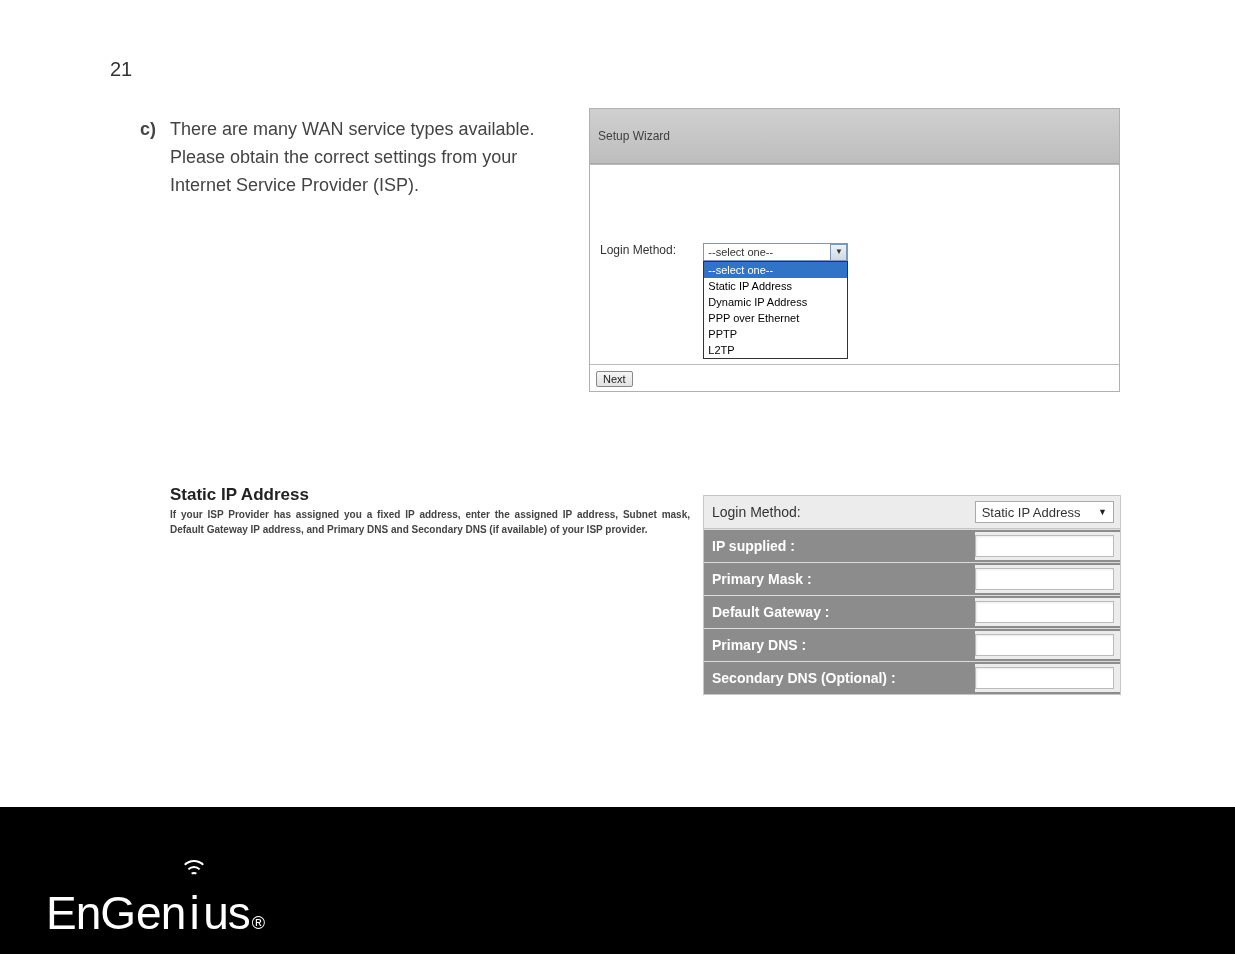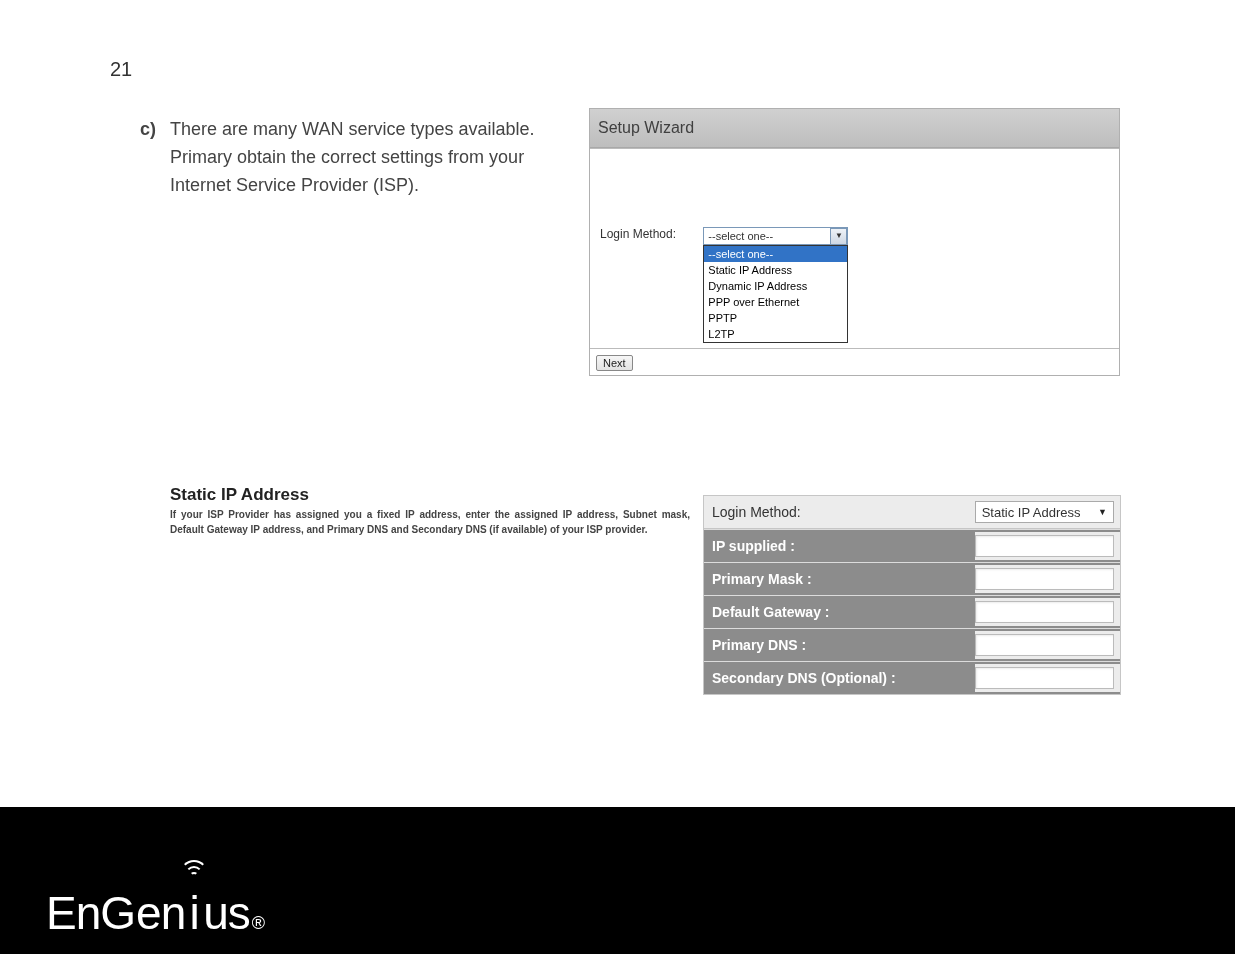--- a/index.html
+++ b/index.html
@@ -41,22 +41,22 @@
     top: 108px;
     left: 589px;
     width: 531px;
     border: 1px solid #b0b0b0;
     background: #fff;
     font-family: Verdana, Tahoma, sans-serif;
   }
   .wizard-title {
     background: linear-gradient(#d0d0d0,#bdbdbd);
     border-bottom: 1px solid #a8a8a8;
-    padding: 10px 8px;
-    font-size: 16px;
+    padding: 20px 8px;
+    font-size: 12px;
     color: #404040;
   }
   .wizard-instr {
     padding: 10px 10px 6px 10px;
     font-size: 12px;
     color: #222;
   }
   .wizard-body {
     border-top: 1px solid #bbb;
     height: 200px;
@@ -268,21 +268,21 @@
     margin-left: 2px;
   }
 </style>
 </head>
 <body>
 
 <div class="page-number">21</div>
 
 <div class="section-c">
   <div class="label">c)</div>
-  <div class="text">There are many WAN service types available. Primary obtain the correct settings from your Internet Service Provider (ISP).</div>
+  <div class="text">There are many WAN service types available. Please obtain the correct settings from your Internet Service Provider (ISP).</div>
 </div>
 
 <div class="wizard">
   <div class="wizard-title">Setup Wizard</div>
   <div class="wizard-body">
     <span class="row-label">Login Method:</span>
     <div class="combo">
       <div class="combo-box">
         <span>--select one--</span>
         <span class="arrow-btn">▼</span>

